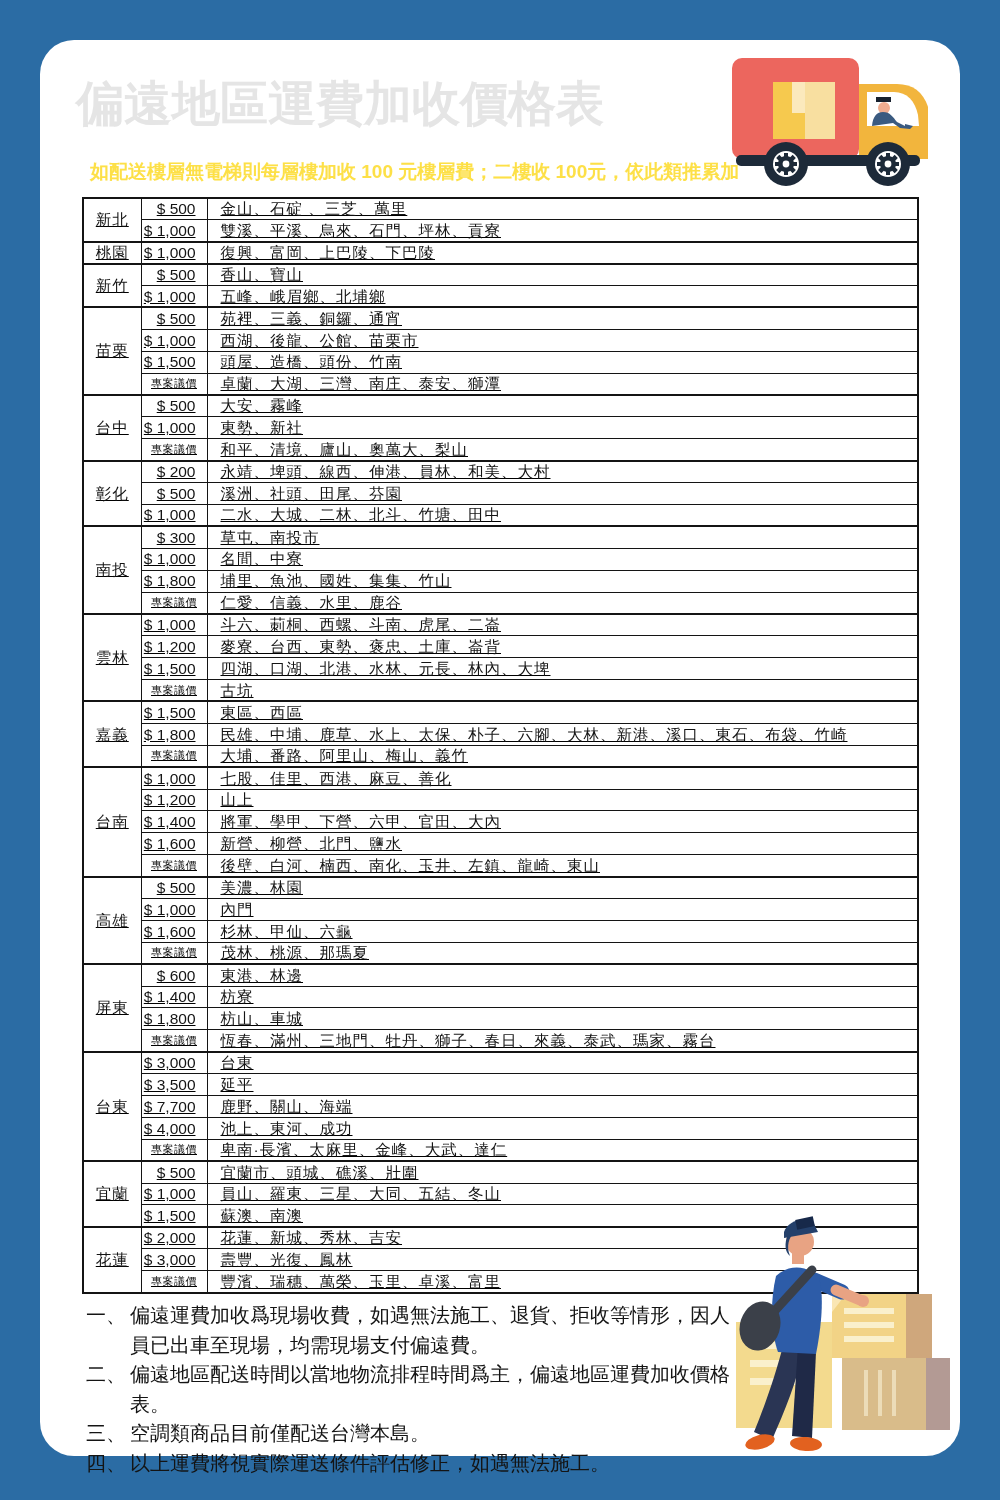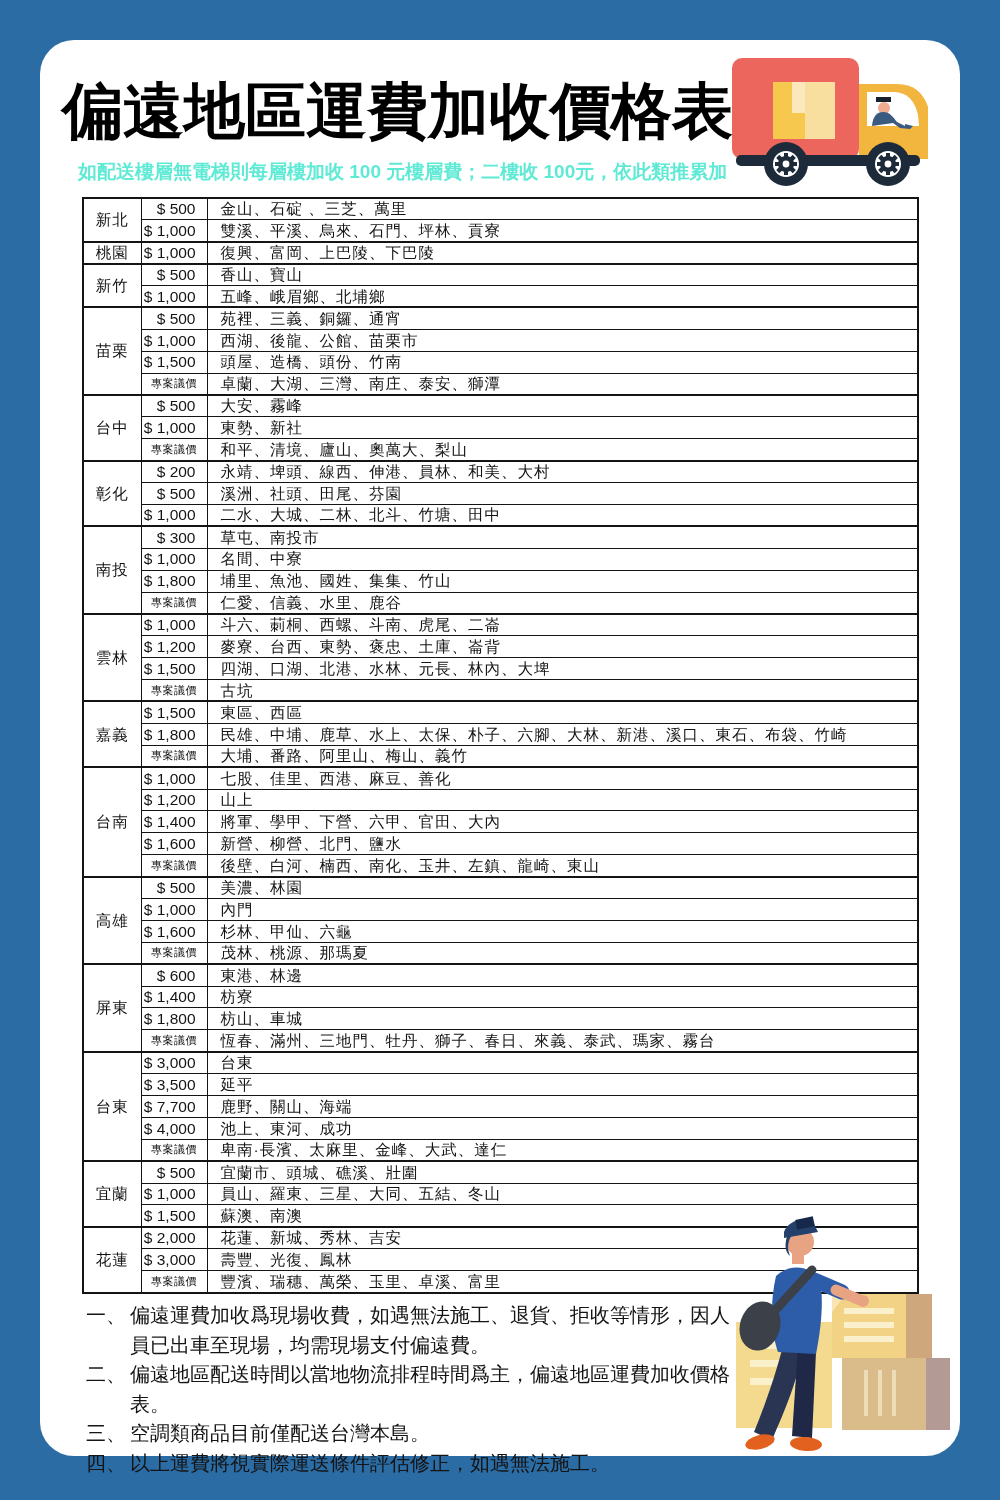--- a/index.html
+++ b/index.html
@@ -11,52 +11,53 @@
     overflow: hidden;
   }
   .card {
     position: absolute;
     left: 40px; top: 40px; right: 40px; bottom: 44px;
     background: #ffffff;
     border-radius: 34px;
   }
   .title {
     position: absolute;
-    left: 62px; top: 78px;
-    font-size: 61px;
+    left: 76px; top: 78px;
+    font-size: 48px;
     font-weight: 900;
-    color: #000000;
+    color: #e5e5e5;
     letter-spacing: 0px;
     line-height: 1.1;
     white-space: nowrap;
   }
   .subtitle {
     position: absolute;
-    left: 78px; top: 159px;
+    left: 90px; top: 159px;
     font-size: 19px;
     font-weight: 700;
-    color: #5eead4;
+    color: #fde047;
     white-space: nowrap;
   }
   .truck-wrap {
     position: absolute;
     left: 726px; top: 50px;
     width: 202px; height: 138px;
   }
   .table-wrap {
     position: absolute;
     left: 82px; top: 197px;
     width: 837px;
     z-index: 1;
   }
   table.fee-table {
     width: 100%;
     border-collapse: collapse;
     table-layout: fixed;
     border: 2px solid #141414;
+    text-decoration: underline;
   }
   table.fee-table td {
     border: 1px solid #141414;
     height: 21.9px;
     font-size: 15.5px;
     font-weight: 500;
     color: #141414;
     vertical-align: middle;
     overflow: hidden;
     white-space: nowrap;

